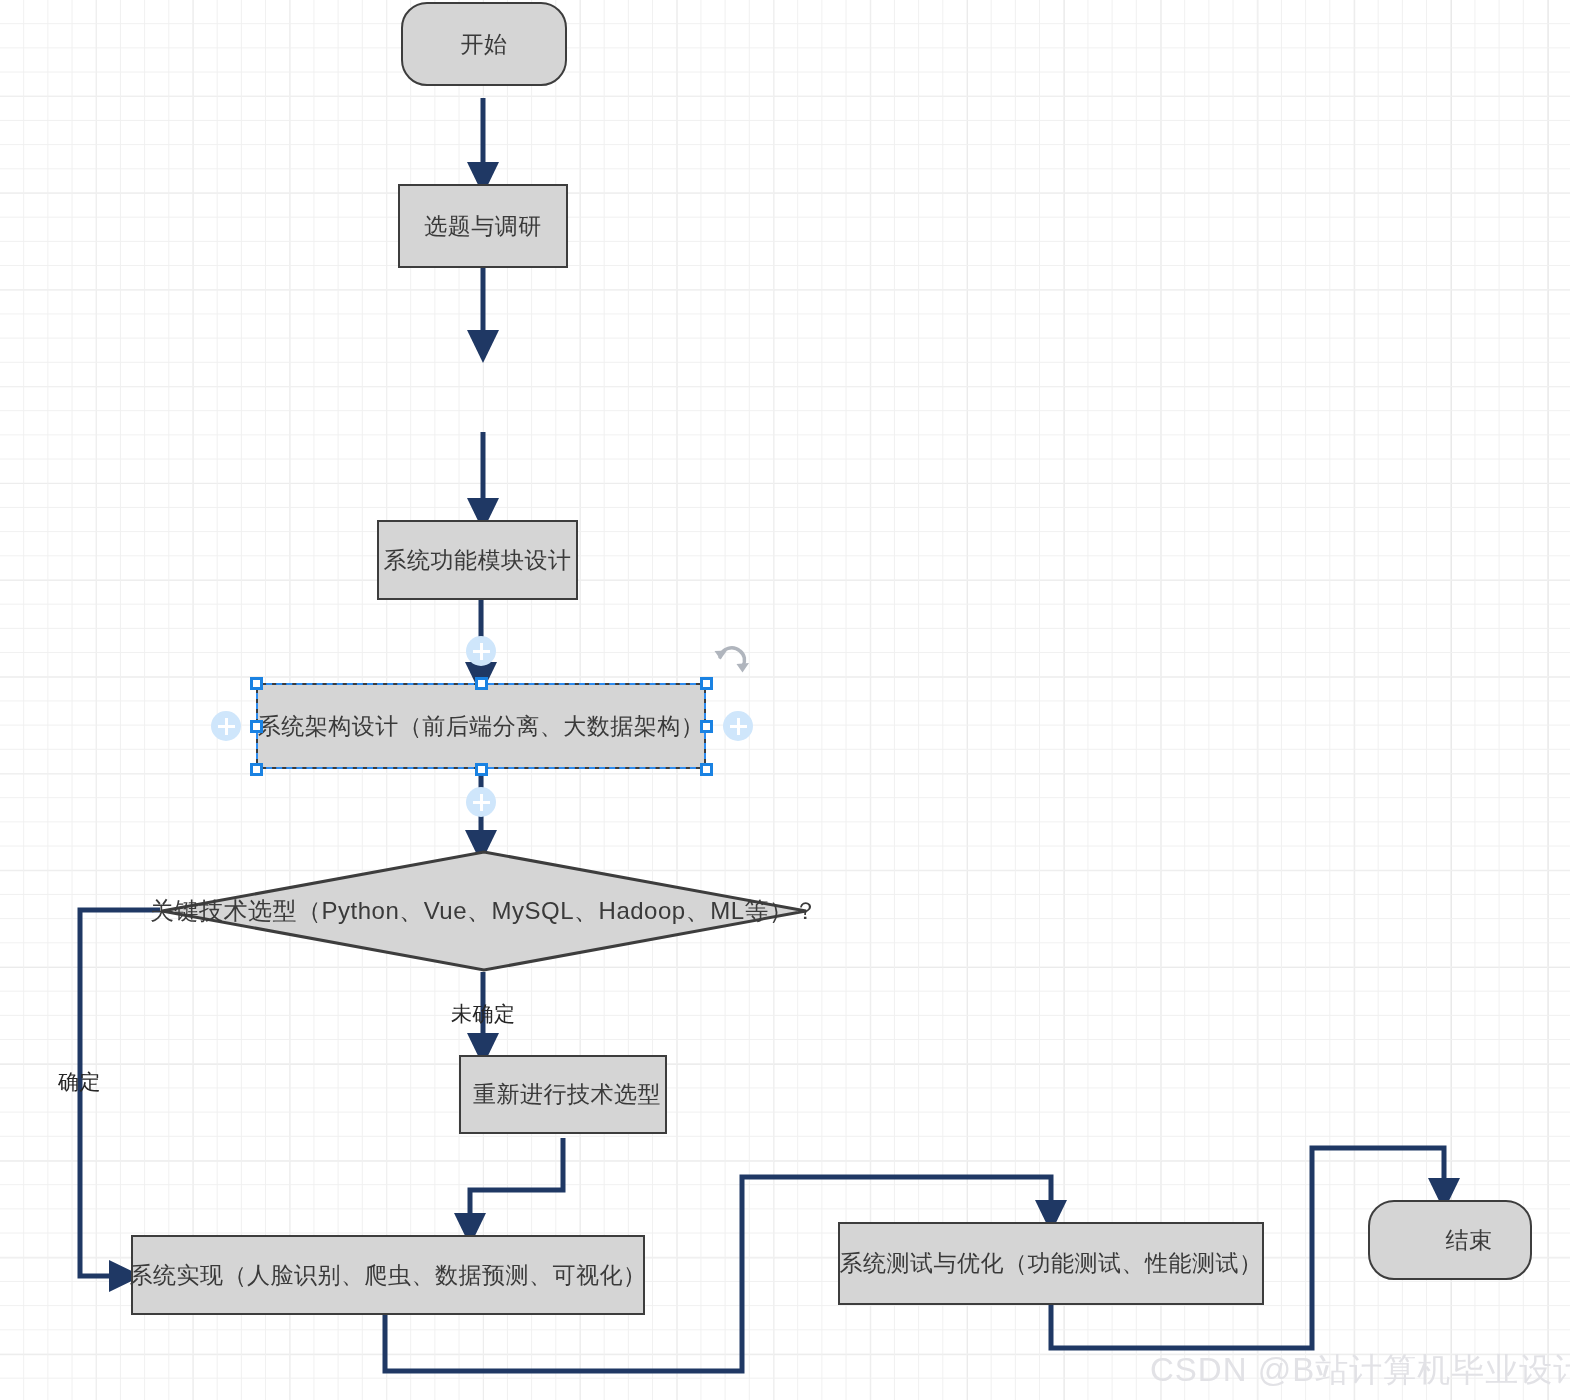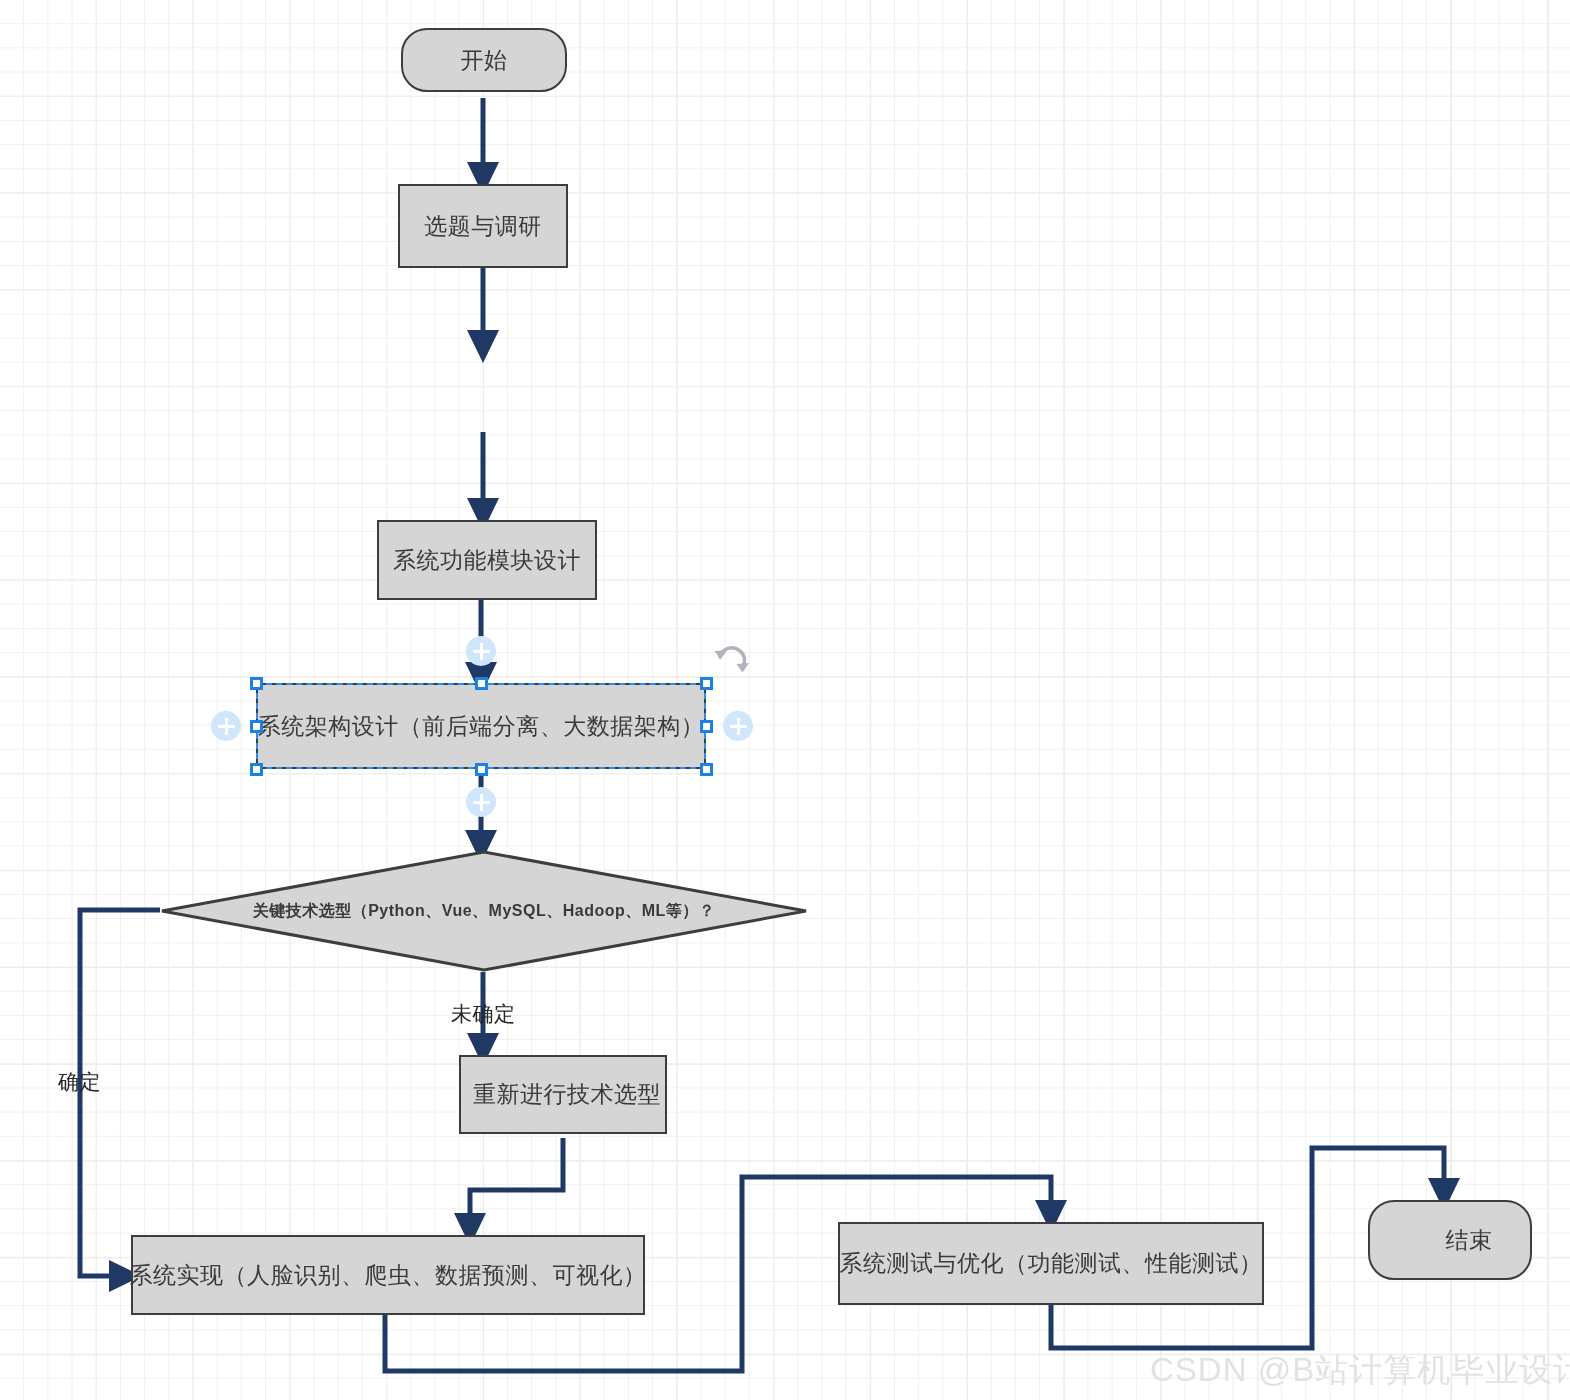--- a/index.html
+++ b/index.html
@@ -65,24 +65,23 @@
   .decision-label {
     position: absolute;
     left: 0;
     top: 0;
     width: 100%;
     height: 100%;
     display: flex;
     align-items: center;
     justify-content: center;
     color: #3a3a3a;
-    font-size: 16px;
+    font-size: 24px;
     white-space: nowrap;
     letter-spacing: 0.5px;
-    font-weight: bold;
   }
 
   
   .node.selected {
     border: 2px solid #3d3d3d;
   }
   .sel-dash {
     position: absolute;
     box-sizing: border-box;
     border: 2px dashed #2d8cf0;
@@ -164,30 +163,30 @@
       <path d="M160,910 L80,910 L80,1276 L125,1276" marker-end="url(#arrowhead)"></path>
 
       <path d="M563,1138 L563,1190 L470,1190 L470,1229" marker-end="url(#arrowhead)"></path>
 
       <path d="M385,1315 L385,1371 L742,1371 L742,1177 L1051,1177 L1051,1216" marker-end="url(#arrowhead)"></path>
 
       <path d="M1051,1305 L1051,1348 L1312,1348 L1312,1148 L1444,1148 L1444,1194" marker-end="url(#arrowhead)"></path>
     </g>
   </svg>
 
-  <div class="node terminator" style="left:401px; top:28px; width:166px; height:64px;">
+  <div class="node terminator" style="left:401px; top:2px; width:166px; height:84px;">
     <span>开始</span>
   </div>
 
   <div class="node process" style="left:398px; top:184px; width:170px; height:84px;">
     <span>选题与调研</span>
   </div>
 
 
-  <div class="node process" style="left:377px; top:520px; width:220px; height:80px;">
+  <div class="node process" style="left:377px; top:520px; width:201px; height:80px;">
     <span>系统功能模块设计</span>
   </div>
 
   <div class="node process selected" style="left:256px; top:683px; width:450px; height:86px;">
     <span>系统架构设计（前后端分离、大数据架构）</span>
   </div>
 
   <div class="sel-dash" style="left:256px; top:683px; width:450px; height:86px;"></div>
 
   <div class="handle" style="left:250px; top:677px;"></div>

